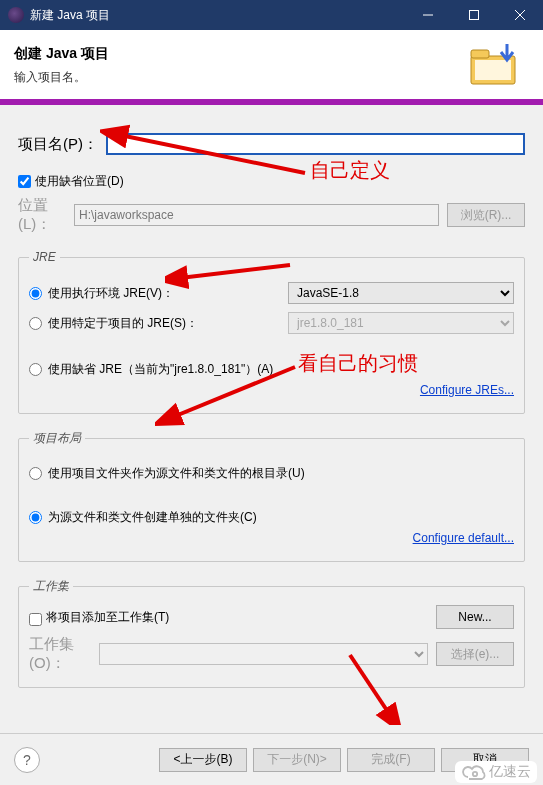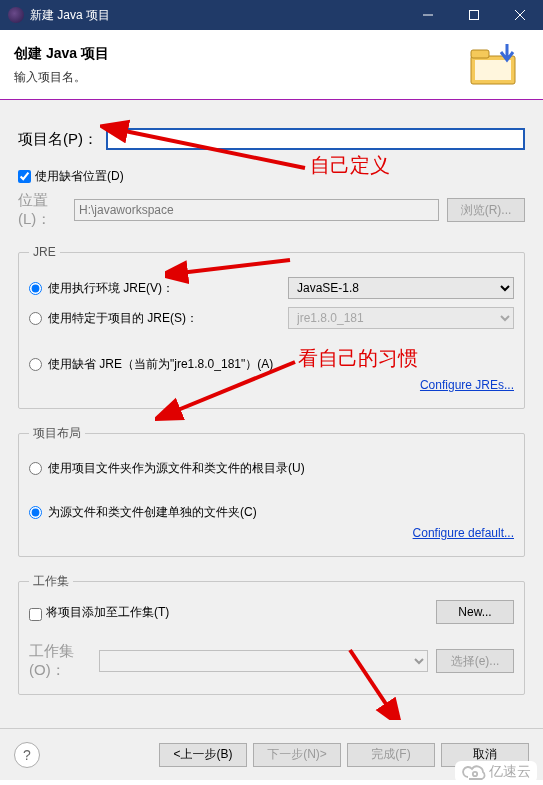--- a/index.html
+++ b/index.html
@@ -31,21 +31,21 @@
   .titlebar .controls { display: flex; }
   .titlebar .ctrl {
     width: 46px; height: 30px;
     display: flex; align-items: center; justify-content: center;
     color: #fff; font-size: 14px;
   }
   .titlebar .ctrl svg { width: 10px; height: 10px; stroke: #fff; stroke-width: 1; fill: none; }
   
   .banner {
     background: #fff;
-    border-bottom: 1px solid #a21caf;
+    border-bottom: 6px solid #a21caf;
     padding: 10px 20px 8px 14px;
     display: flex;
     align-items: center;
   }
   .banner-text h1 { font-size: 14px; font-weight: bold; margin-bottom: 6px; }
   .banner-text p { font-size: 12px; color: #333; }
   .banner-icon { margin-left: auto; }
   
   .content {
     padding: 10px 18px 0 18px;
@@ -83,20 +83,21 @@
   fieldset.group {
     border: 1px solid #c8c8c8;
     border-radius: 2px;
     padding: 10px 10px 8px 10px;
     margin-top: 16px;
     position: relative;
   }
   fieldset.group legend {
     font-size: 12px; padding: 0 4px;
     color: #555;
+    font-style: italic;
   }
   .radio-row {
     display: flex; align-items: center;
     margin: 8px 0;
   }
   .radio-row input[type=radio] { margin-right: 6px; }
   .radio-row .radio-label { flex: 0 0 240px; }
   .radio-row select.combo, .combo {
     flex: 1; height: 22px;
     border: 1px solid #adadad;
@@ -250,21 +251,21 @@
 
   <fieldset class="group">
     <legend>工作集</legend>
     <div class="row" style="justify-content:space-between;">
       <div style="display:flex;align-items:flex-end;">
         <input type="checkbox" style="margin-right: 4px;">
         <span>将项目添加至工作集(T)</span>
       </div>
       <button class="btn">New...</button>
     </div>
-    <div class="row" style="margin-top:18px;">
+    <div class="row" style="margin-top:6px;">
       <label class="lbl" style="color:#9a9a9a;width:70px;">工作集(O)：</label>
       <select class="combo disabled-field" disabled="" style="flex:1;"></select>
       <div class="gap"></div>
       <button class="btn disabled" disabled="">选择(e)...</button>
     </div>
   </fieldset>
 
   <div class="annot" style="top:52px; left:310px;">自己定义</div>
   <div class="annot" style="top:245px; left:298px;">看自己的习惯</div>
 

